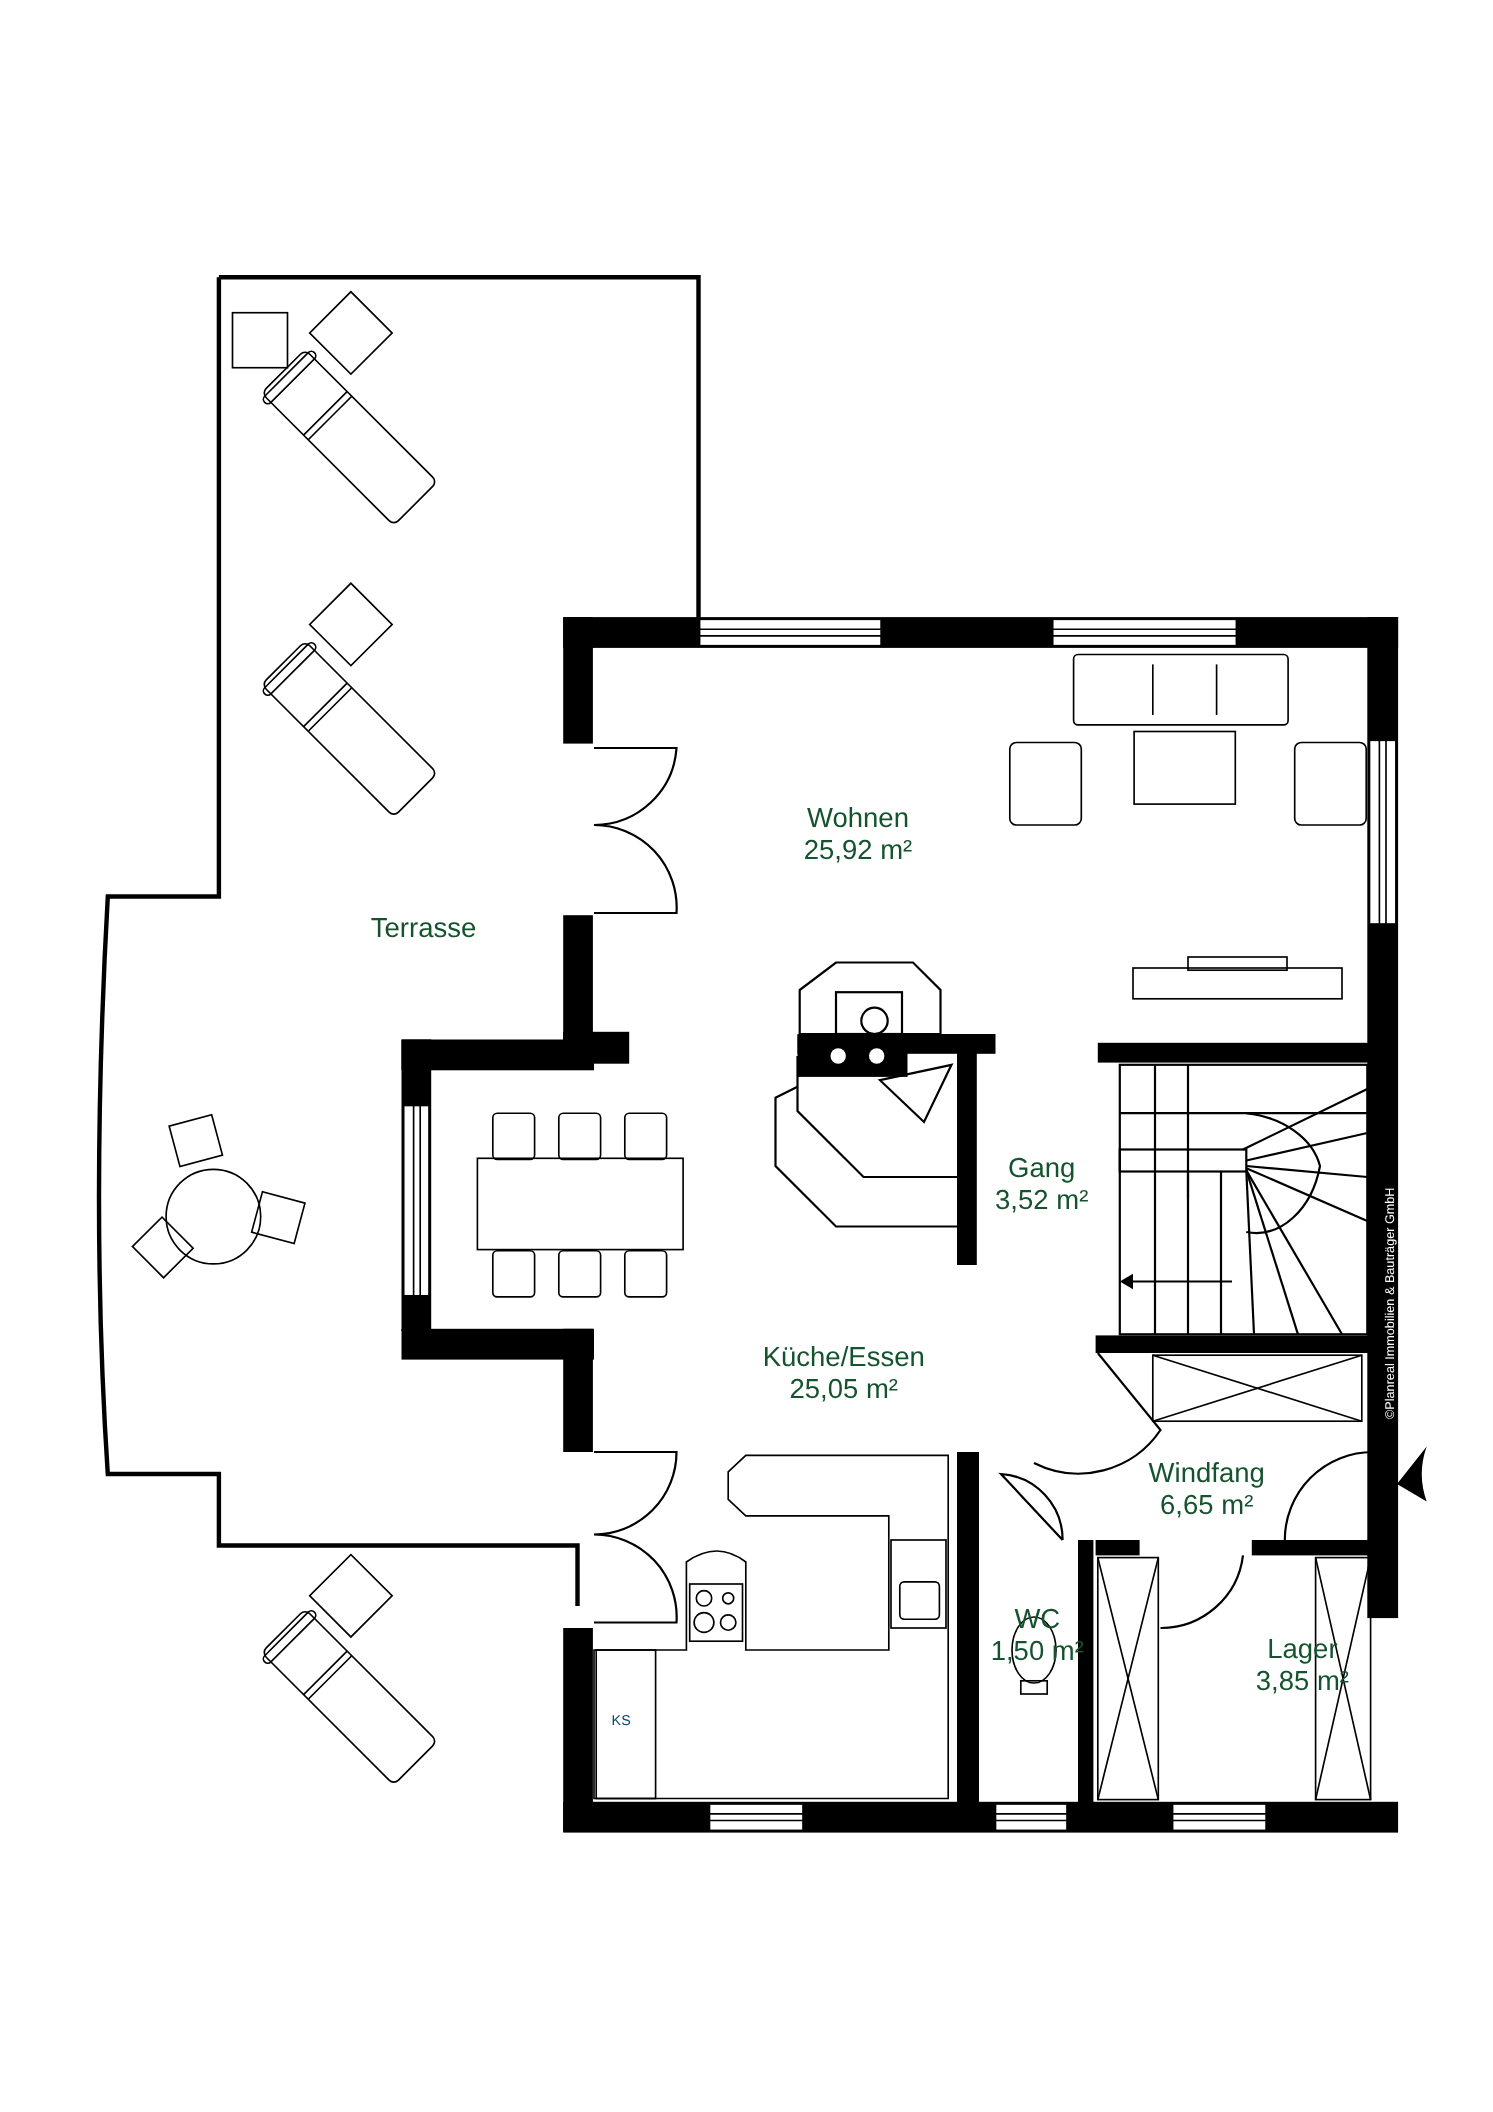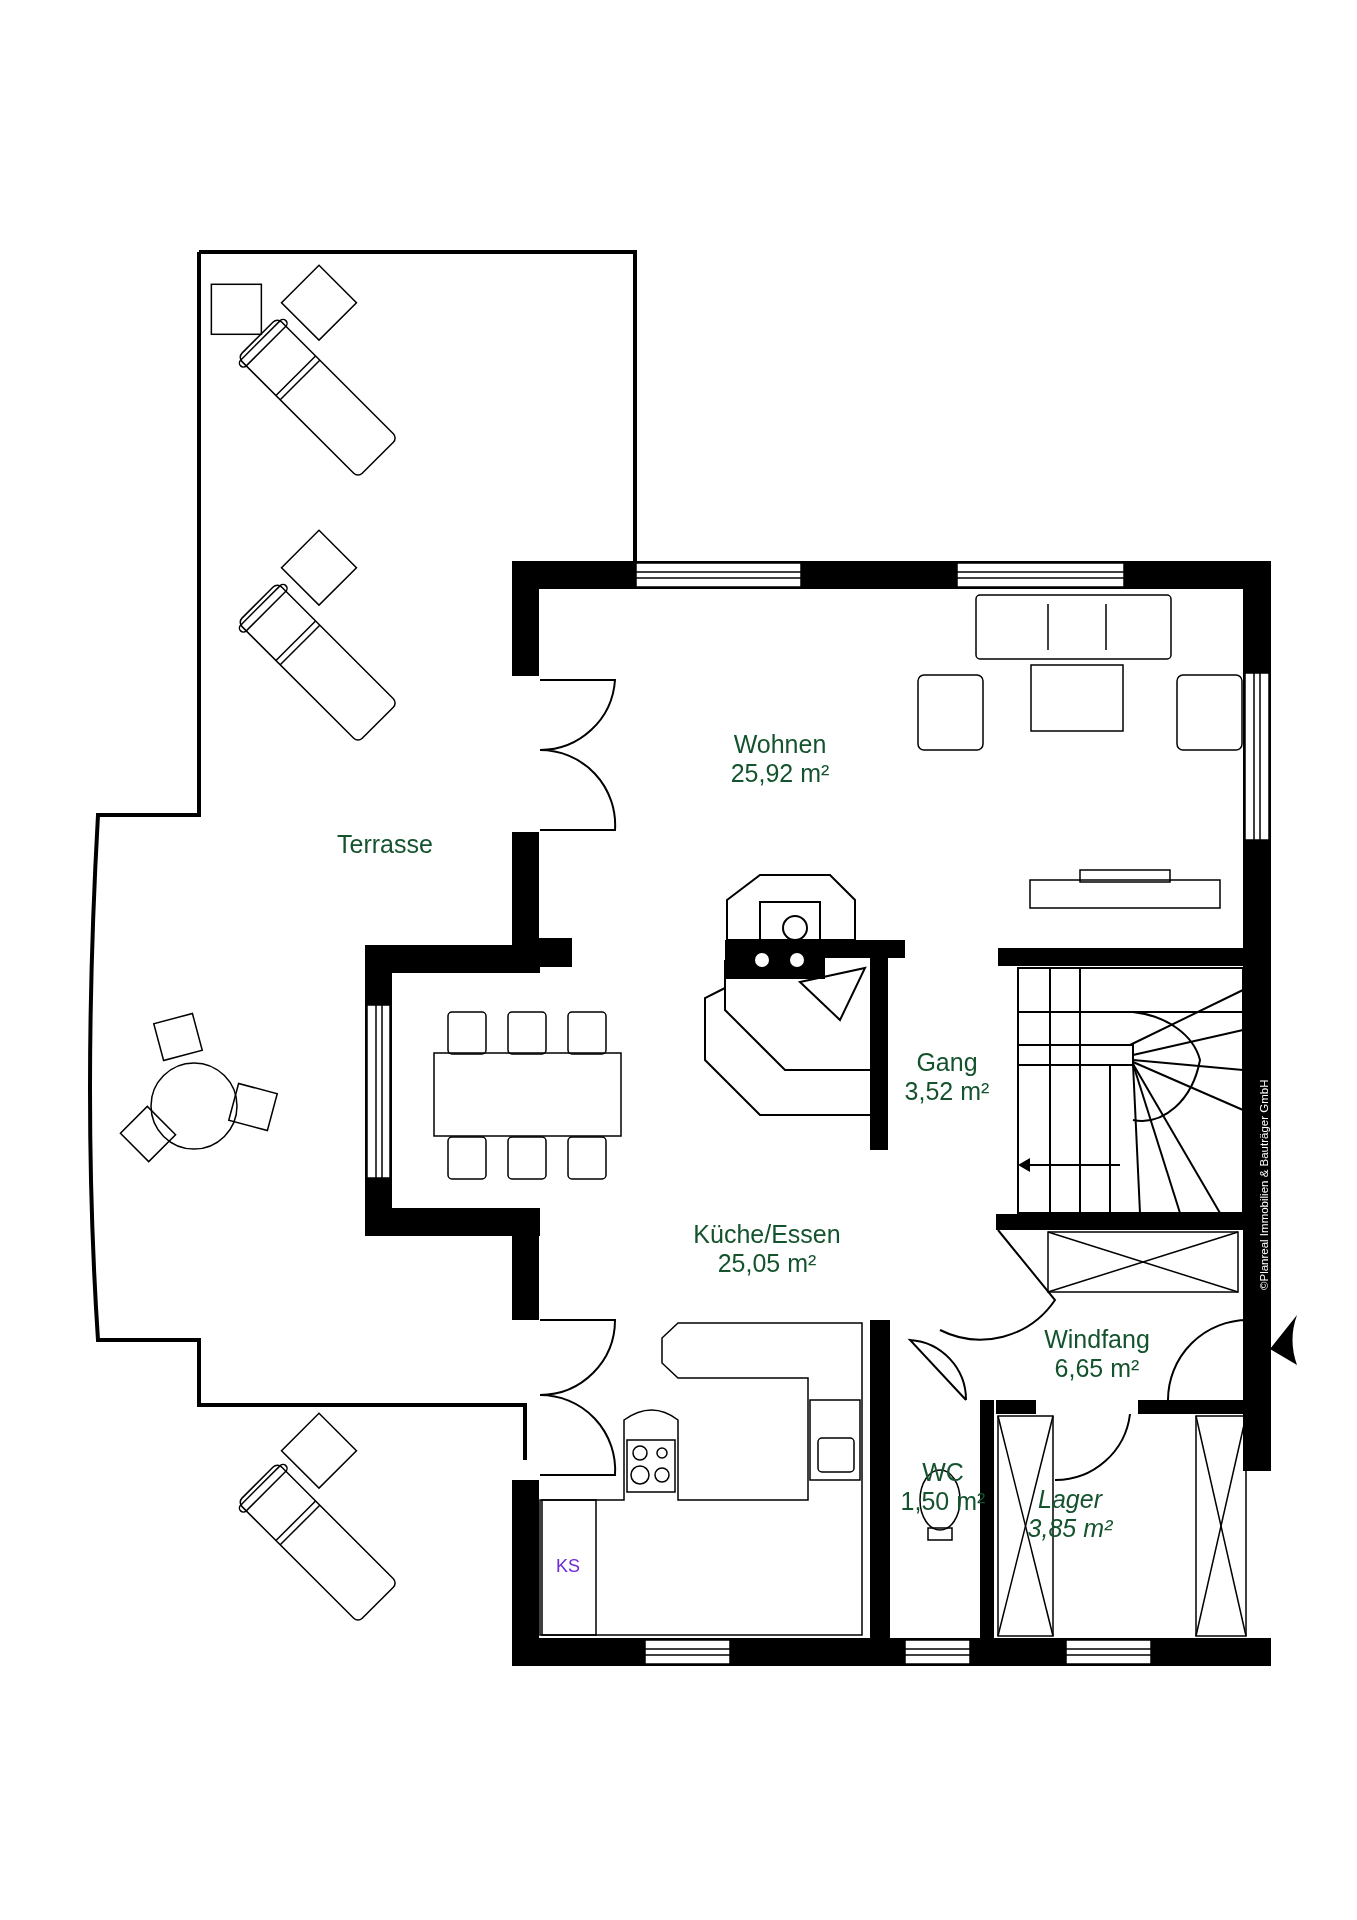--- a/index.html
+++ b/index.html
@@ -1,21 +1,21 @@
 <!DOCTYPE html>
 <html><head>
 <meta charset="utf-8">
 <style>
   html,body{margin:0;padding:0;background:#ffffff;}
   body{width:1357px;height:1920px;position:relative;overflow:hidden;font-family:"Liberation Sans",sans-serif;}
   svg{position:absolute;left:0;top:0;}
   .lbl{position:absolute;text-align:center;color:#14532d;font-family:"Liberation Sans",sans-serif;transform:translateX(-50%);white-space:nowrap;line-height:1.15;}
   .lbl .name{font-size:25px;display:block;}
   .lbl .area{font-size:25px;display:block;}
-  .ks{position:absolute;font-size:18px;color:#6d28d9;}
+  .ks{position:absolute;font-size:13px;color:#0c4a6e;}
   .copy{position:absolute;left:1258px;top:1290px;transform-origin:0 0;transform:rotate(-90deg);color:#fff;font-size:11.5px;white-space:nowrap;}
 </style>
 </head>
 <body>
 
 <svg width="1357" height="1920" viewBox="0 0 1357 1920" xmlns="http://www.w3.org/2000/svg">
 
   <g fill="none" stroke="#000" stroke-width="4">
     <path d="M199 252 L635 252 L635 565"></path>
     <path d="M199 252 L199 815 L98 815 Q82 1100 98 1340 L199 1340 L199 1405 L525 1405 L525 1460"></path>
@@ -217,18 +217,18 @@
   <span class="area">25,05 m²</span>
 </div>
 <div class="lbl" style="left:1097px;top:1325px;">
   <span class="name">Windfang</span>
   <span class="area">6,65 m²</span>
 </div>
 <div class="lbl" style="left:943px;top:1430px;margin-top:28px;">
   <span class="name">WC</span>
   <span class="area">1,50 m²</span>
 </div>
-<div class="lbl" style="left:1070px;top:1485px;font-style:italic;">
+<div class="lbl" style="left:1184px;top:1485px;">
   <span class="name">Lager</span>
   <span class="area">3,85 m²</span>
 </div>
 <div class="ks" style="left:556px;top:1556px;">KS</div>
 <div class="copy">©Planreal Immobilien &amp; Bauträger GmbH</div>
 
 </body></html>

